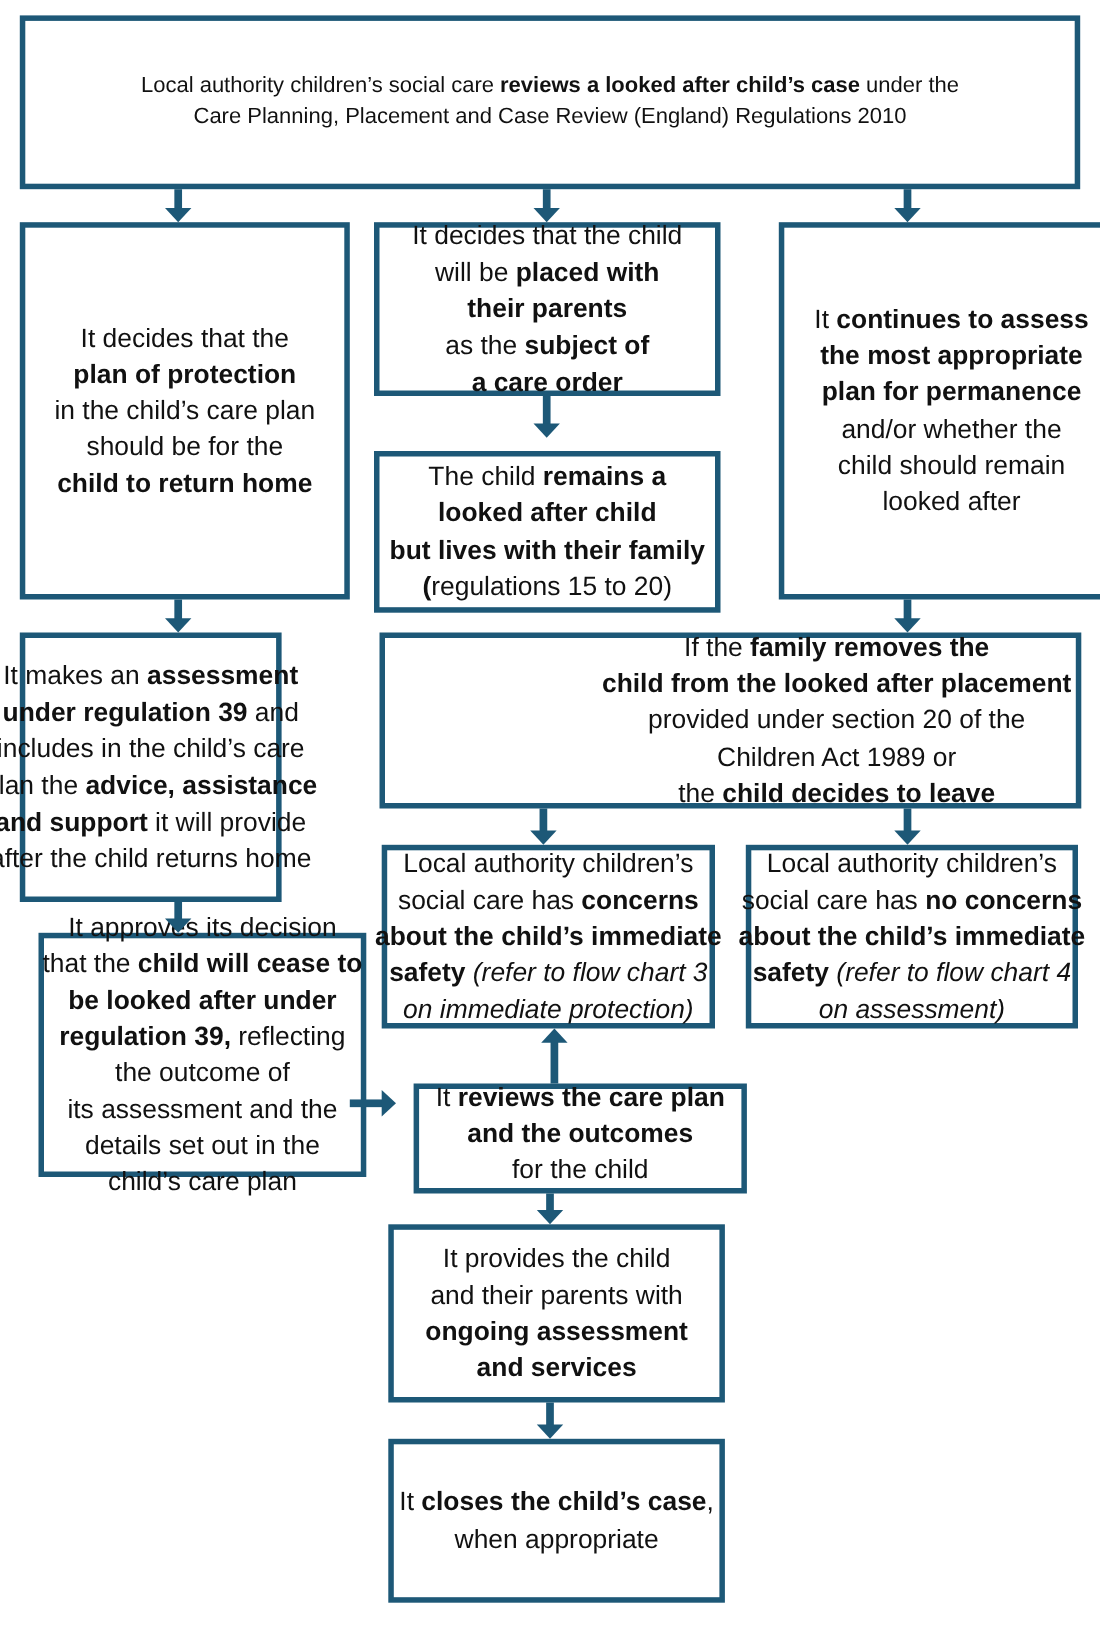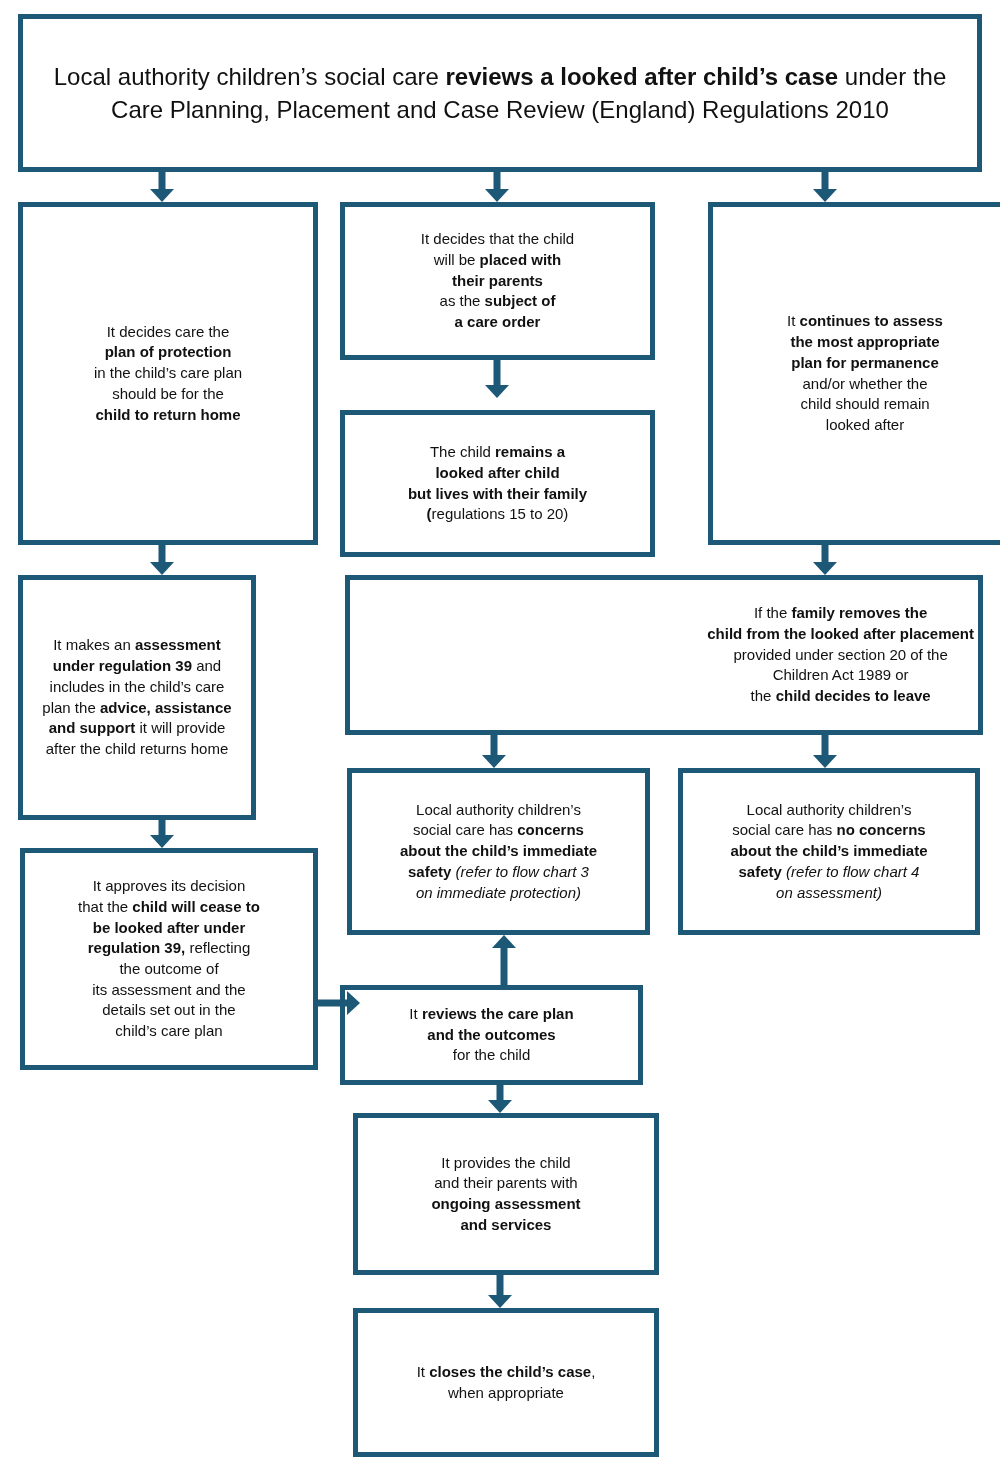--- a/index.html
+++ b/index.html
@@ -21,25 +21,25 @@
     border: 5px solid var(--line);
     background: var(--background);
     box-sizing: border-box;
     display: flex;
     align-items: center;
     justify-content: center;
   }
   .txt {
     white-space: pre;
     text-align: center;
-    font-size: 15px;
+    font-size: 24px;
     line-height: 1.38;
     padding: 0 4px;
   }
-  .txt.lg { font-size: 24px; }
+  .txt.lg { font-size: 20px; }
   .txt b, .txt .seg-b { font-weight: 700; }
   .txt .seg-i { font-style: italic; }
   .arrow { position: absolute; }
   .arrow.v { width: 24px; }
   .arrow.v .stem {
     position: absolute; left: 50%; transform: translateX(-50%);
     width: 7px; background: var(--line);
   }
   .arrow.v.down .stem { top: 0; bottom: 11px; }
   .arrow.v.down .head {
@@ -72,21 +72,21 @@
 <body>
 
 <div class="canvas">
 
   <div class="box" style="left:18px; top:14px; width:964px; height:158px;">
     <div class="txt lg"><span>Local authority children’s social care </span><span class="seg-b">reviews a looked after child’s case</span><span> under the
 Care Planning, Placement and Case Review (England) Regulations 2010</span></div>
   </div>
 
   <div class="box" style="left:18px; top:202px; width:300px; height:343px;">
-    <div class="txt"><span>It decides care the
+    <div class="txt"><span>It decides that the
 </span><span class="seg-b">plan of protection</span><span>
 in the child’s care plan
 should be for the
 </span><span class="seg-b">child to return home</span></div>
   </div>
 
   <div class="box" style="left:340px; top:202px; width:315px; height:158px;">
     <div class="txt"><span>It decides that the child
 will be </span><span class="seg-b">placed with
 their parents</span><span>
@@ -136,32 +136,32 @@
   </div>
 
   <div class="box" style="left:678px; top:768px; width:302px; height:167px;">
     <div class="txt"><span>Local authority children’s
 social care has </span><span class="seg-b">no concerns
 about the child’s immediate
 safety</span><span> </span><span class="seg-i">(refer to flow chart 4
 on assessment)</span></div>
   </div>
 
-  <div class="box" style="left:20px; top:848px; width:298px; height:222px;">
+  <div class="box" style="left:35px; top:848px; width:298px; height:222px;">
     <div class="txt"><span>It approves its decision
 that the </span><span class="seg-b">child will cease to
 be looked after under
 regulation 39,</span><span> reflecting
 the outcome of
 its assessment and the
 details set out in the
 child’s care plan</span></div>
   </div>
 
-  <div class="box" style="left:340px; top:985px; width:303px; height:100px;">
+  <div class="box" style="left:376px; top:985px; width:303px; height:100px;align-items:flex-end;">
     <div class="txt"><span>It </span><span class="seg-b">reviews the care plan
 and the outcomes</span><span>
 for the child</span></div>
   </div>
 
   <div class="box" style="left:353px; top:1308px; width:306px; height:149px;">
     <div class="txt"><span>It </span><span class="seg-b">closes the child’s case</span><span>,
 when appropriate</span></div>
   </div>
 

